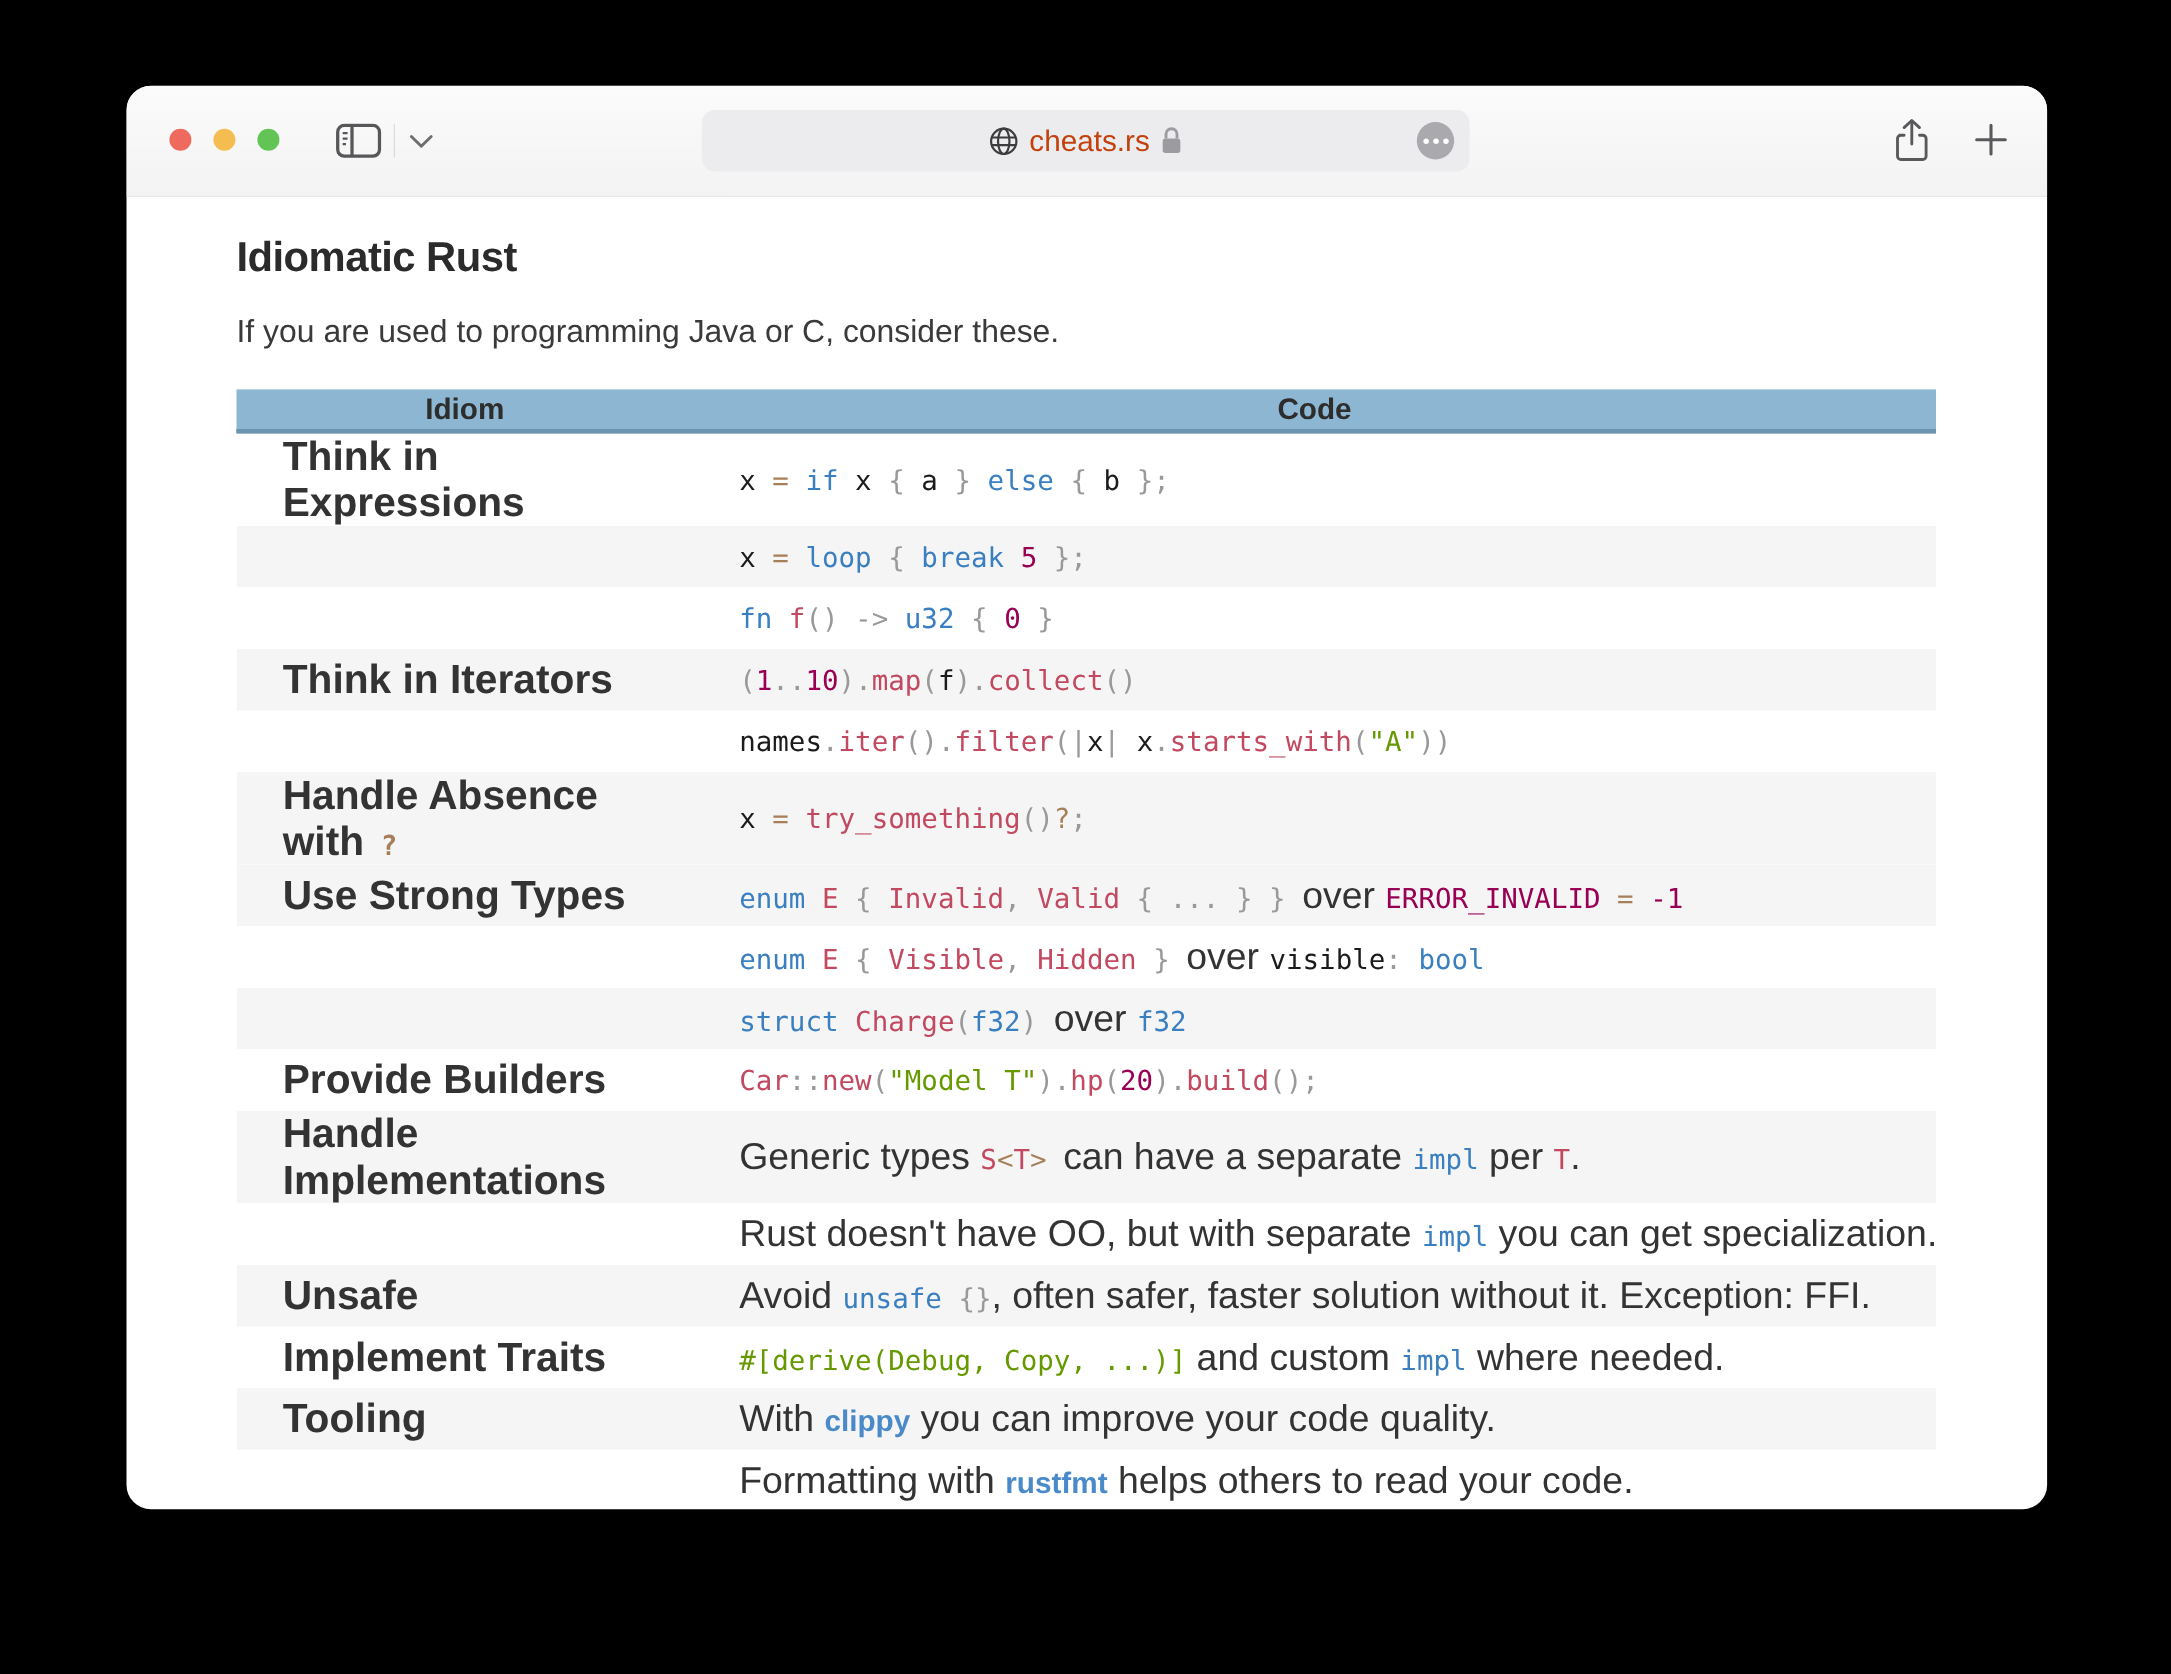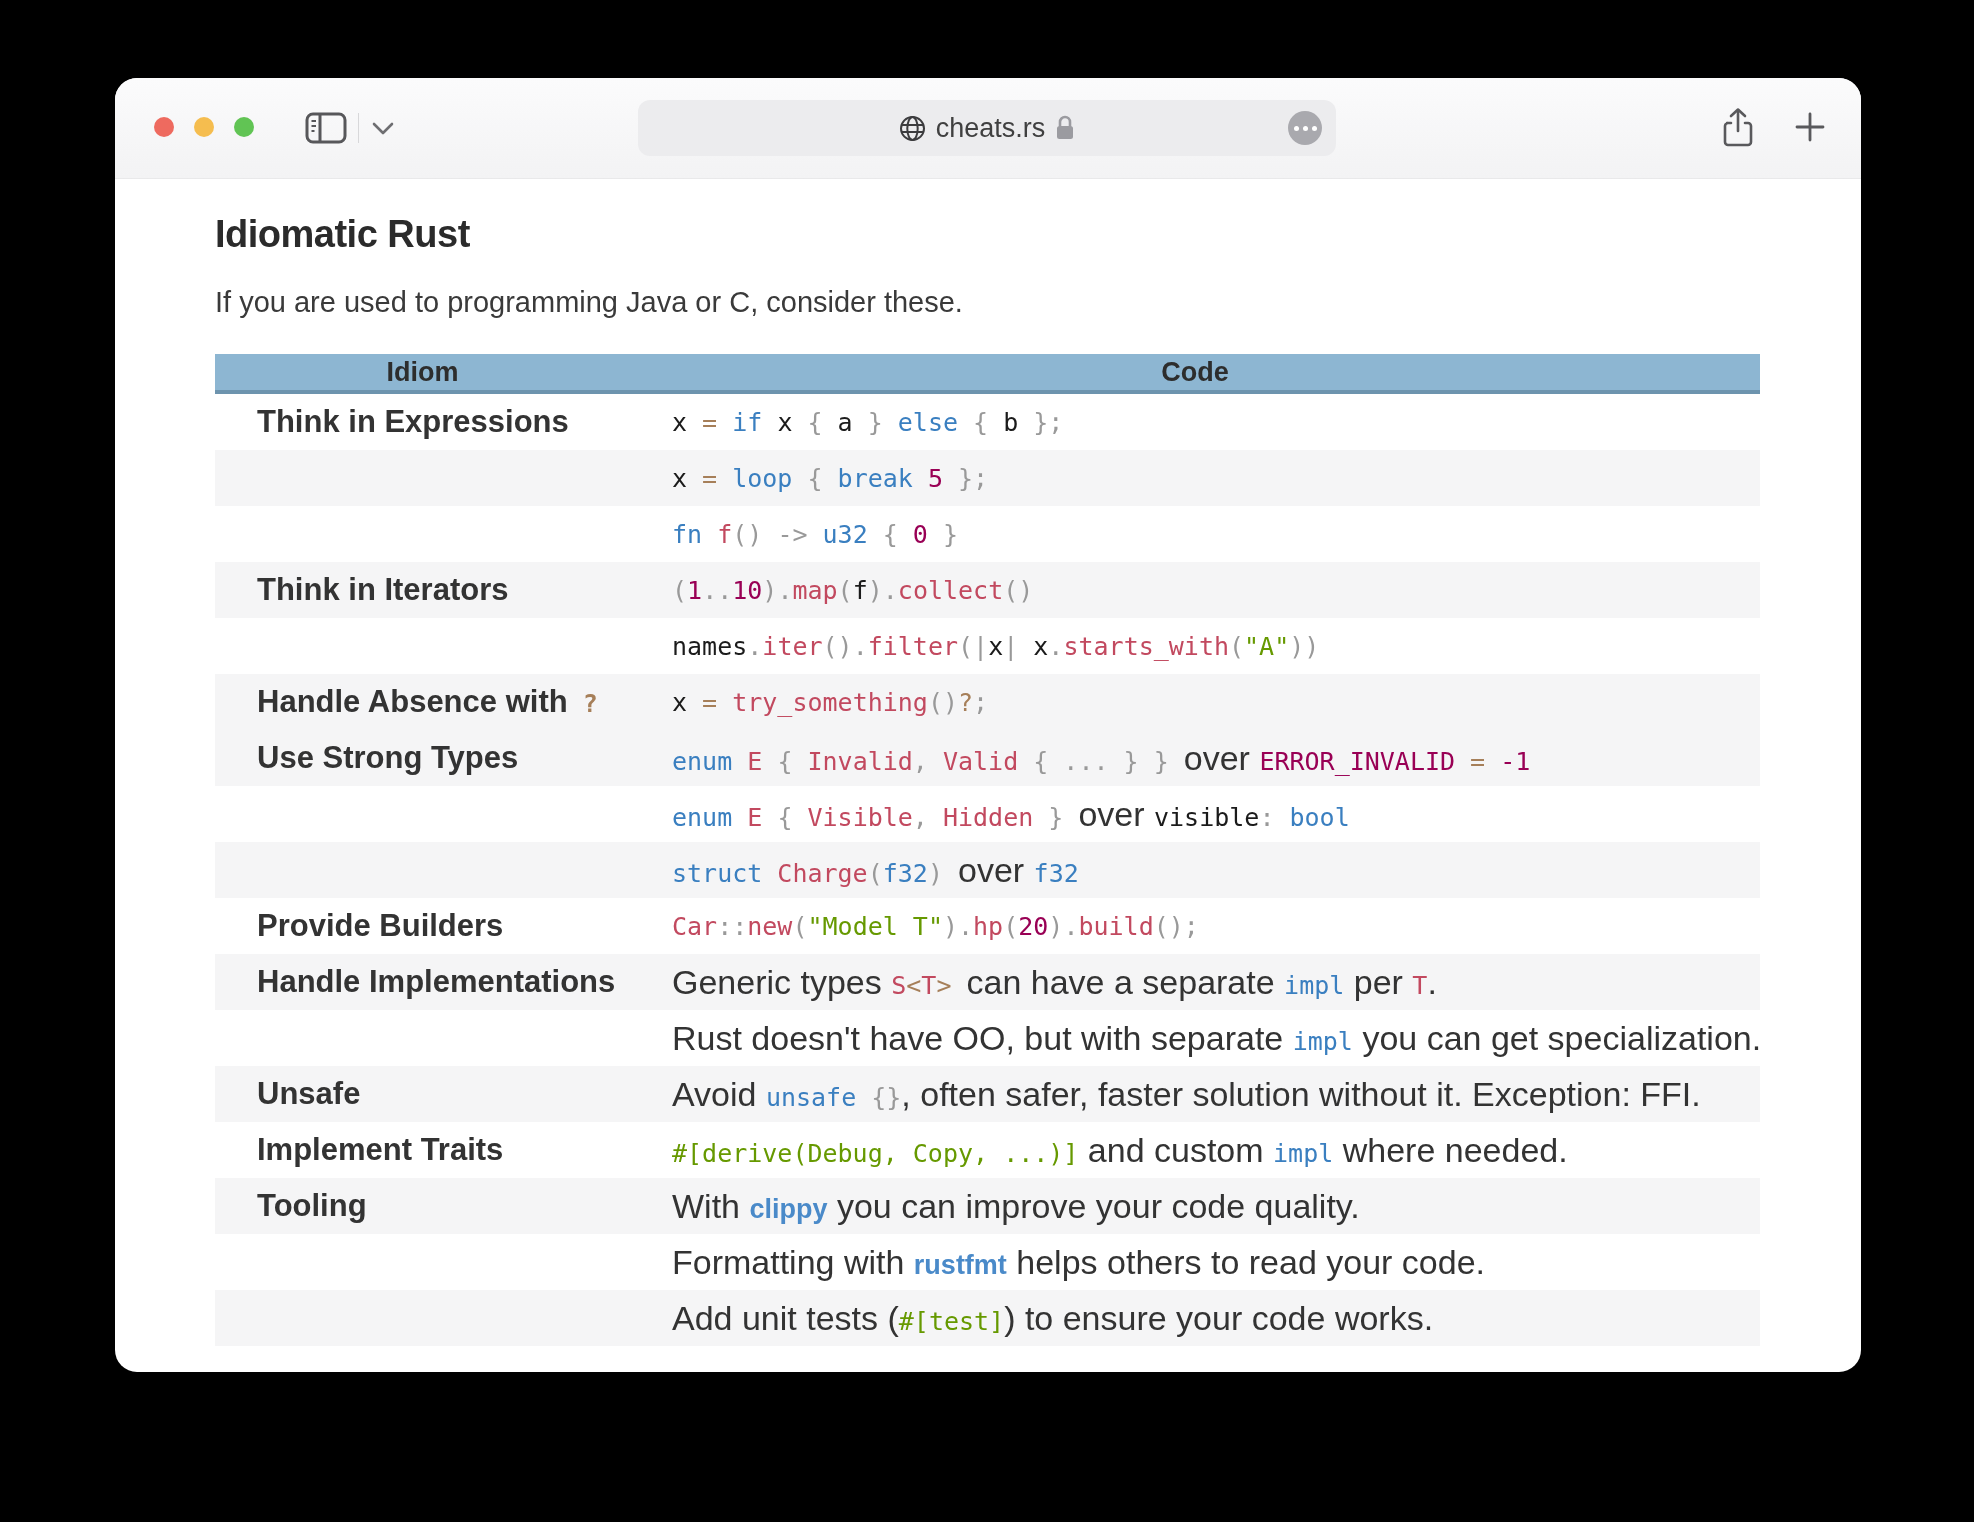--- a/index.html
+++ b/index.html
@@ -10,35 +10,35 @@
   .toolbar{position:absolute;left:0;top:0;width:100%;height:100px;
     background:linear-gradient(#fbfbfc,#f3f3f4);border-bottom:1px solid rgba(0,0,0,.07);}
   .light{position:absolute;top:39px;width:20px;height:20px;border-radius:50%;}
   .light.red{left:39px;background:#ee6a5f;}
   .light.yellow{left:79px;background:#f5bd4f;}
   .light.green{left:119px;background:#61c454;}
   .tb-icon{position:absolute;color:#59595c;}
   .divider{position:absolute;left:243px;top:35px;width:1px;height:30px;background:#d8d8da;}
   .urlbar{position:absolute;left:523px;top:22px;width:698px;height:56px;background:#ececee;
     border-radius:12px;display:flex;align-items:center;justify-content:center;}
-  .url-text{font-size:27px;color:#404040;margin:0 10px;text-align:center;}
+  .url-text{font-size:27px;color:#c2410c;margin:0 10px;text-align:center;}
   .ellipsis-btn{position:absolute;right:14px;top:11px;width:34px;height:34px;border-radius:50%;
     background:#a9a9ae;display:flex;align-items:center;justify-content:center;gap:4px;}
   .ellipsis-btn i{width:5px;height:5px;border-radius:50%;background:#fff;}
   
   .content{position:absolute;left:0;top:100px;width:100%;}
   h1{margin:28px 100px 0;font-size:38px;line-height:56px;color:#2b2b2b;letter-spacing:-.5px;}
   .intro{margin:20px 100px 0;font-size:29px;line-height:40px;color:#3a3a3a;}
   table{border-collapse:collapse;margin:32px 100px 0;width:1545px;table-layout:fixed;}
   th{height:34px;background:#8db6d2;border-bottom:4px solid #6d94ae;font-size:27px;
     color:#2d2d2d;text-align:center;font-weight:bold;}
   col.c1{width:415px;}
   td{height:56px;padding:0 10px 0 42px;vertical-align:middle;overflow:hidden;}
   tr.shade td{background:#f5f5f6;}
-  .idiom-label{font-size:31px;font-weight:bold;color:#333;}
+  .idiom-label{font-size:37px;font-weight:bold;color:#333;}
   .idiom-code{font-family:"DejaVu Sans Mono",monospace;font-size:25px;font-weight:bold;
     color:#a67f59;}
   .tok{white-space:pre;font-family:"DejaVu Sans Mono",monospace;font-size:25px;}
   .tk-k{color:#3a7fc0;}        
   .tk-f{color:#c2495f;}        
   .tk-n{color:#990055;}        
   .tk-o{color:#a67f59;}        
   .tk-p{color:#999999;}        
   .tk-s{color:#669900;}        
   .tk-a{color:#669900;}        

